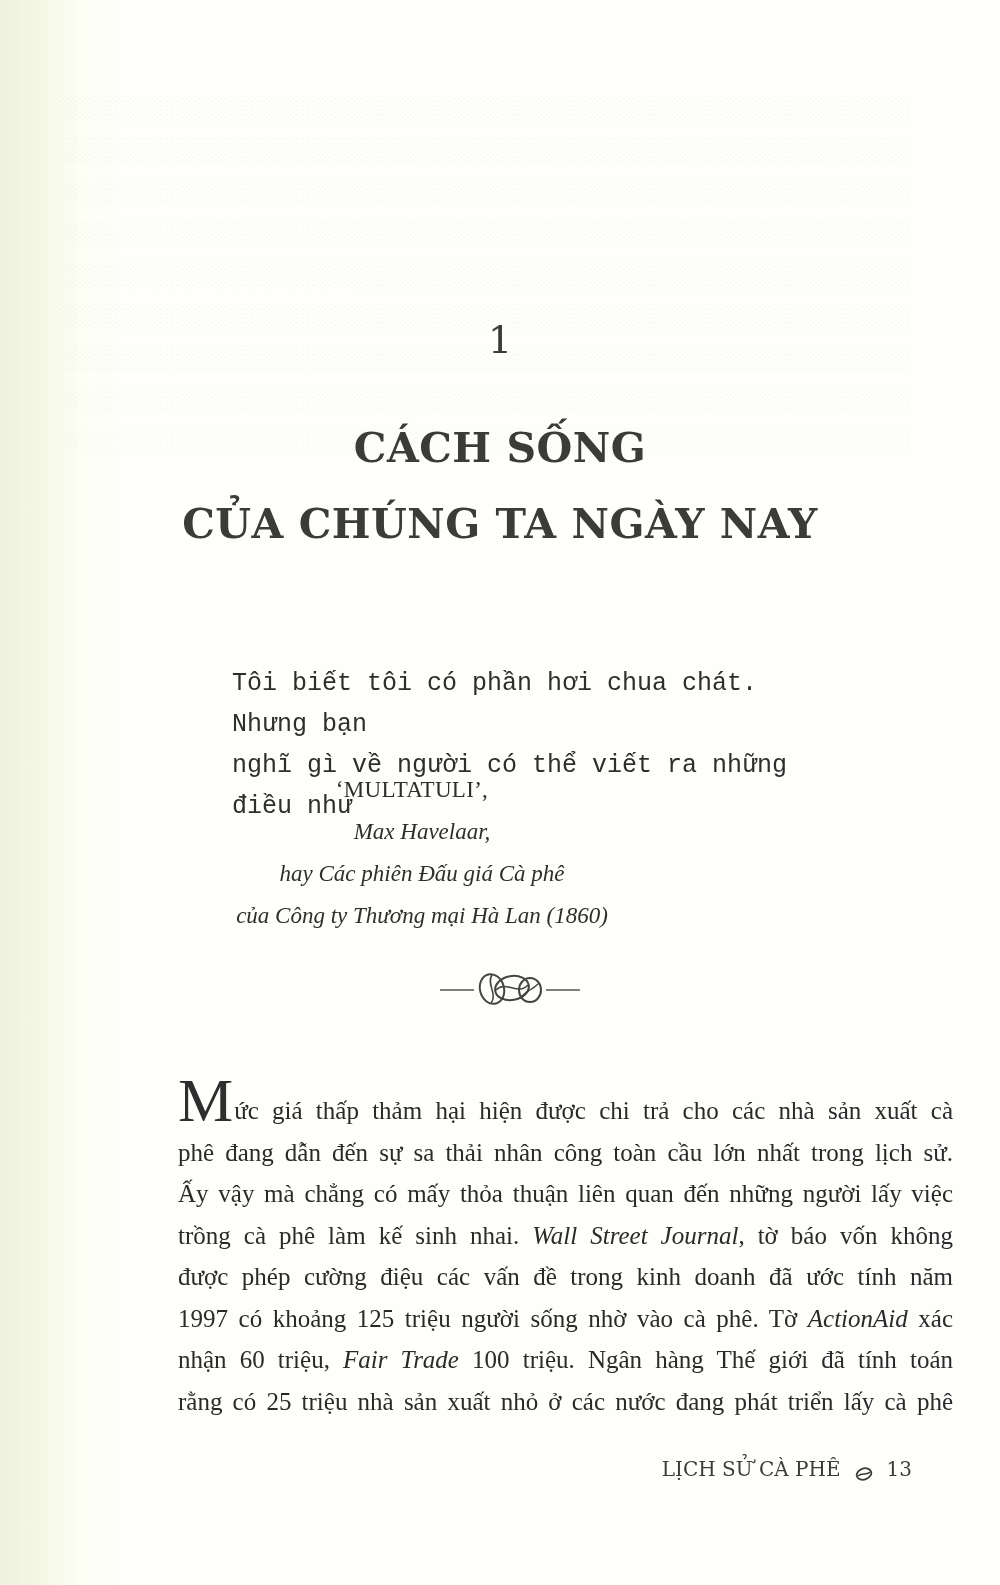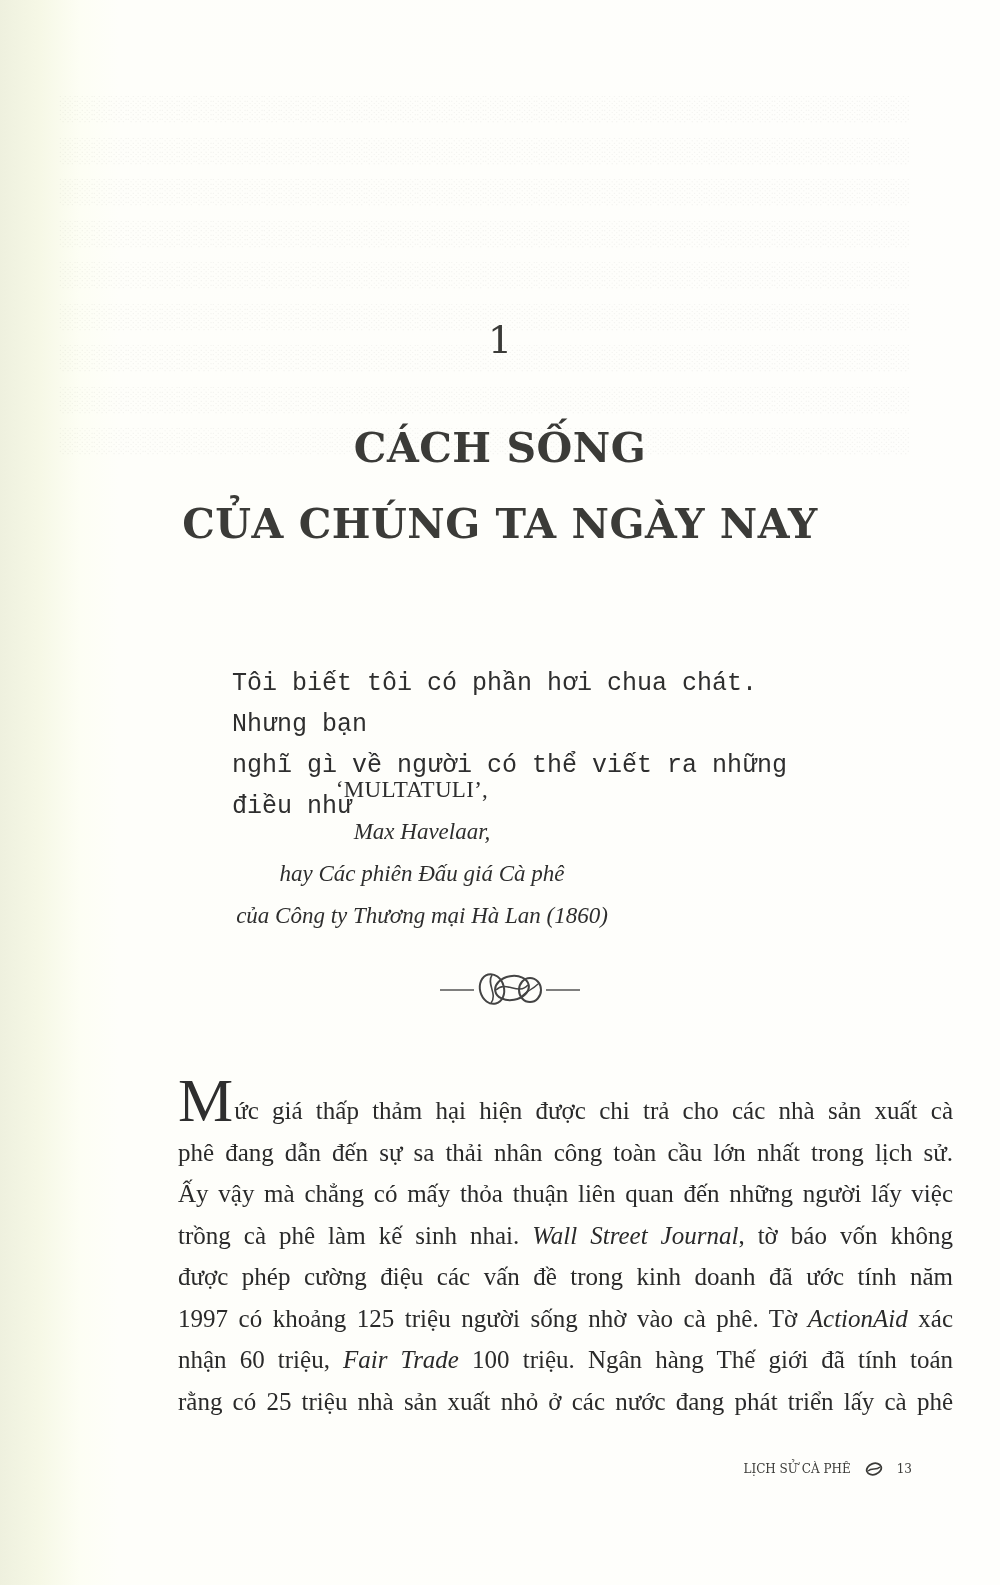--- a/index.html
+++ b/index.html
@@ -116,21 +116,21 @@
     .footer {
       position: absolute;
       left: 650px;
       top: 1452px;
       width: 262px;
       height: 34px;
       display: flex;
       align-items: center;
       justify-content: flex-end;
       font-family: "DejaVu Serif", serif;
-      font-size: 12px;
+      font-size: 20px;
       color: #3b3b38;
       gap: 14px;
     }
     .footer .bean-icon { width: 18px; height: 14px; display: inline-block; }
   </style>
 </head>
 <body>
 
 <div class="page">
 

